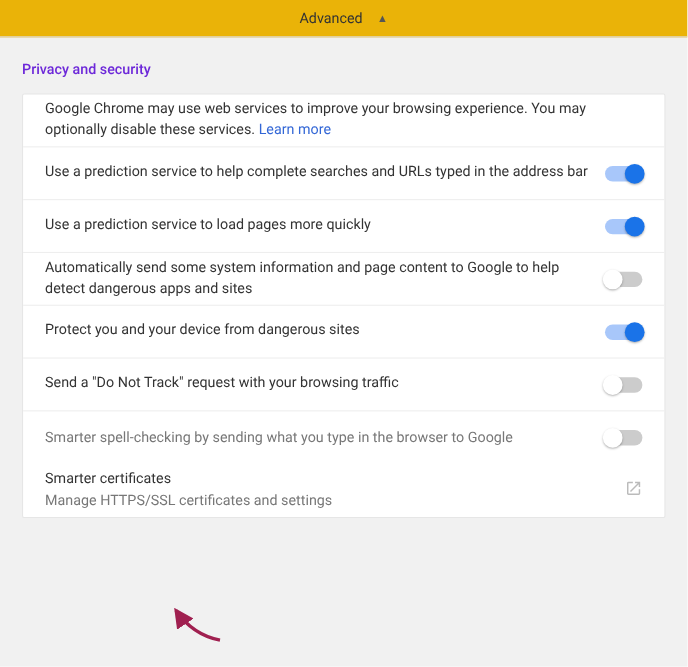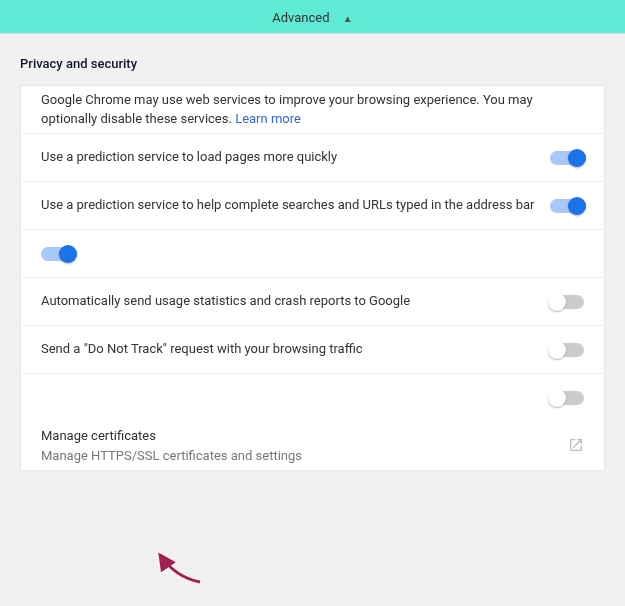--- a/index.html
+++ b/index.html
@@ -9,49 +9,50 @@
       width: 625px;
       height: 606px;
       overflow: hidden;
       font-size: 13px;
       color: #333;
     }
     .advanced-header {
       text-align: center;
       padding: 10px 0 8px;
       border-bottom: 1px solid #ddd;
-      background: #5eead4;
+      background: #eab308;
       font-size: 13px;
       color: #333;
       cursor: pointer;
     }
     .advanced-header .chev {
       margin-left: 10px;
       font-size: 10px;
       color: #555;
       vertical-align: middle;
     }
     .section-title {
       padding: 22px 20px 14px;
-      color: #0f172a;
+      color: #6d28d9;
       font-size: 13px;
       font-weight: 500;
     }
     .card {
       background: #fff;
       border: 1px solid #e6e6e6;
       margin: 0 20px;
       border-radius: 2px;
     }
     .row {
       display: flex;
       align-items: center;
       padding: 4px 20px;
       border-bottom: 1px solid #eee;
       min-height: 48px;
+      justify-content: flex-end;
     }
     .row:last-child { border-bottom: none; }
     .row-text {
       flex: 1;
       padding-right: 15px;
     }
     .row-text .primary {
       color: #333;
       font-size: 13px;
       line-height: 1.4;
@@ -112,55 +113,59 @@
 
   <div class="row">
     <div class="row-text">
       <span class="primary">Google Chrome may use web services to improve your browsing experience. You may optionally disable these services. </span><span class="intro-link">Learn more</span>
     </div>
   </div>
 
   <div id="toggle-rows">
       <div class="row">
         <div class="row-text">
+          <div class="primary">Use a prediction service to help complete searches and URLs typed in the address bar</div>
+        </div>
+        <div class="toggle on"></div>
+      </div>
+      <div class="row">
+        <div class="row-text">
           <div class="primary">Use a prediction service to load pages more quickly</div>
         </div>
         <div class="toggle on"></div>
       </div>
       <div class="row">
         <div class="row-text">
-          <div class="primary">Use a prediction service to help complete searches and URLs typed in the address bar</div>
+          <div class="primary">Automatically send some system information and page content to Google to help detect dangerous apps and sites</div>
         </div>
-        <div class="toggle on"></div>
-      </div>
-      <div class="row">
-        <div class="toggle on"></div>
+        <div class="toggle off"></div>
       </div>
       <div class="row">
         <div class="row-text">
-          <div class="primary">Automatically send usage statistics and crash reports to Google</div>
+          <div class="primary">Protect you and your device from dangerous sites</div>
         </div>
-        <div class="toggle off"></div>
+        <div class="toggle on"></div>
       </div>
       <div class="row">
         <div class="row-text">
           <div class="primary">Send a "Do Not Track" request with your browsing traffic</div>
         </div>
         <div class="toggle off"></div>
       </div>
       <div class="row">
         <div class="row-text">
+          <div class="secondary">Smarter spell-checking by sending what you type in the browser to Google</div>
         </div>
         <div class="toggle off"></div>
       </div>
     </div>
 
   <div class="row">
     <div class="row-text">
-      <div class="primary">Manage certificates</div>
+      <div class="primary">Smarter certificates</div>
       <div class="secondary">Manage HTTPS/SSL certificates and settings</div>
     </div>
     <span class="open-icon">
       <svg viewBox="0 0 24 24">
           <path d="M14 3v2h3.59L7.05 15.54l1.41 1.41L19 6.41V10h2V3h-7zM19 19H5V5h6V3H5a2 2 0 0 0-2 2v14a2 2 0 0 0 2 2h14a2 2 0 0 0 2-2v-6h-2v6z"></path>
         </svg>
     </span>
   </div>
 
 </div>

